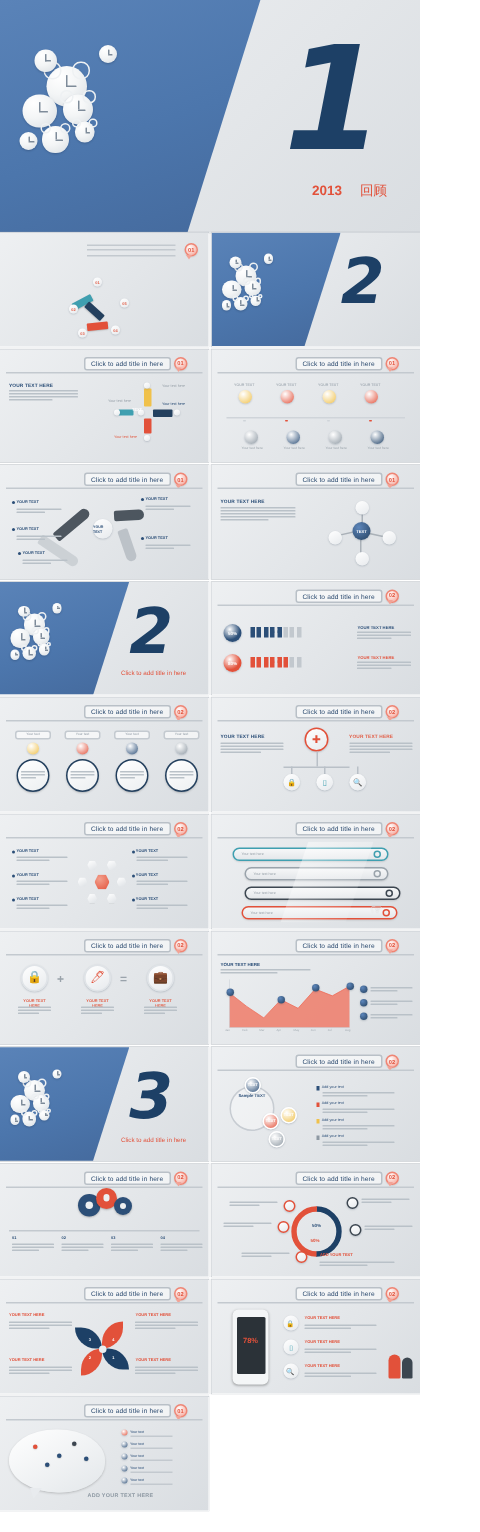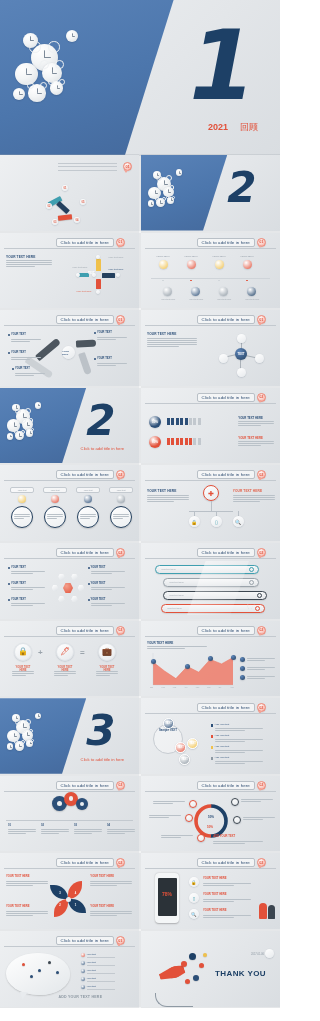--- a/index.html
+++ b/index.html
@@ -95,21 +95,21 @@
         <div class="clock" style="left: 1.35px; top: 66.15px; width: 12.15px; height: 12.15px;"></div>
         <div class="clock" style="left: 16.2px; top: 62.1px; width: 17.55px; height: 17.55px;"></div>
         <div class="bellring" style="left: 14.58px; top: 59.94px; width: 7.371px; height: 7.371px;"></div>
         <div class="bellring" style="left: 27.999px; top: 59.94px; width: 7.371px; height: 7.371px;"></div>
         <div class="clock" style="left: 37.8px; top: 59.4px; width: 13.5px; height: 13.5px;"></div>
         <div class="bellring" style="left: 36.18px; top: 57.24px; width: 5.67px; height: 5.67px;"></div>
         <div class="bellring" style="left: 47.25px; top: 57.24px; width: 5.67px; height: 5.67px;"></div>
         <div class="clock" style="left: 10.8px; top: 10.8px; width: 14.85px; height: 14.85px;"></div>
       </div>
       <div class="hero-num" style="right: 24px; top: 18px; font-size: 96px;">1</div>
-      <div class="hero-sub" style="right: 52px; top: 122px; font-size: 9px; font-weight: bold;">2021</div>
+      <div class="hero-sub" style="right: 52px; top: 122px; font-size: 9px; font-weight: bold;">2013</div>
       <div class="hero-sub" style="right: 22px; top: 121px; font-size: 9px; font-weight: normal;">回顾</div>
     </div>
     <div class="slide" style="left: 0px; top: 155px; width: 139px; height: 75.6px;">
       <div class="hdr-rule" style="left: 58.38px; top: 8px; width: 58.38px;"></div>
       <div class="hdr-rule" style="left: 58.38px; top: 11.4px; width: 58.38px;"></div>
       <div class="hdr-rule" style="left: 58.38px; top: 14.8px; width: 58.38px;"></div>
       <div class="badge" style="position: absolute; right: 7px; top: 7px;">01</div>
       <div class="bar" style="left: 48px; top: 44px; width: 14px; height: 5px; background: rgb(63, 159, 176); transform: rotate(-28deg); box-shadow: rgba(0, 0, 0, 0.2) 0px 0.5px 1px;"></div>
       <div class="bar" style="left: 56px; top: 50px; width: 14px; height: 5px; background: rgb(36, 64, 94); transform: rotate(42deg); box-shadow: rgba(0, 0, 0, 0.2) 0px 0.5px 1px;"></div>
       <div class="bar" style="left: 58px; top: 60px; width: 14px; height: 5px; background: rgb(226, 81, 58); transform: rotate(-6deg); box-shadow: rgba(0, 0, 0, 0.2) 0px 0.5px 1px;"></div>
@@ -822,27 +822,13 @@
       <div style="position: absolute; left: 86.62px; top: 38px; font-size: 2.4px; color: rgb(44, 79, 120); white-space: nowrap;">Your text</div>
       <div class="hdr-rule" style="left: 86.62px; top: 41.6px; width: 28px;"></div>
       <div class="circ" style="left: 80.62px; top: 46px; width: 4px; height: 4px; background: radial-gradient(circle at 35% 30%, rgb(255, 255, 255), rgb(44, 79, 120));"></div>
       <div style="position: absolute; left: 86.62px; top: 46px; font-size: 2.4px; color: rgb(44, 79, 120); white-space: nowrap;">Your text</div>
       <div class="hdr-rule" style="left: 86.62px; top: 49.6px; width: 28px;"></div>
       <div class="circ" style="left: 80.62px; top: 54px; width: 4px; height: 4px; background: radial-gradient(circle at 35% 30%, rgb(255, 255, 255), rgb(44, 79, 120));"></div>
       <div style="position: absolute; left: 86.62px; top: 54px; font-size: 2.4px; color: rgb(44, 79, 120); white-space: nowrap;">Your text</div>
       <div class="hdr-rule" style="left: 86.62px; top: 57.6px; width: 28px;"></div>
       <div style="position: absolute; left: 58.38px; top: 63.6px; font-size: 3.6px; font-weight: bold; color: rgb(142, 153, 163); letter-spacing: 0.2px;">ADD YOUR TEXT HERE</div>
     </div>
-    <div class="slide" style="left: 141px; top: 931px; width: 139px; height: 75.6px;">
-      <div style="position: absolute; left: 18px; top: 36px; width: 26px; height: 12px; background: rgb(226, 81, 58); clip-path: polygon(0px 28%, 62% 0px, 100% 20%, 100% 80%, 62% 100%, 0px 72%); transform: rotate(-18deg); box-shadow: rgba(0, 0, 0, 0.22) 0px 0.6px 1.4px;"></div>
-      <div style="position: absolute; left: 12px; top: 26px; width: 30px; height: 30px; border-radius: 50%; background: linear-gradient(150deg, rgb(255, 255, 255), rgb(230, 233, 236)); opacity: 0.9; z-index: -1;"></div>
-      <div style="position: absolute; left: 48px; top: 22px; width: 7px; height: 7px; border-radius: 50%; background: rgb(29, 64, 102); box-shadow: rgba(0, 0, 0, 0.2) 0px 0.4px 1px;"></div>
-      <div style="position: absolute; left: 40px; top: 30px; width: 6px; height: 6px; border-radius: 50%; background: rgb(226, 81, 58); box-shadow: rgba(0, 0, 0, 0.2) 0px 0.4px 1px;"></div>
-      <div style="position: absolute; left: 58px; top: 32px; width: 5px; height: 5px; border-radius: 50%; background: rgb(226, 81, 58); box-shadow: rgba(0, 0, 0, 0.2) 0px 0.4px 1px;"></div>
-      <div style="position: absolute; left: 52px; top: 44px; width: 6px; height: 6px; border-radius: 50%; background: rgb(44, 79, 120); box-shadow: rgba(0, 0, 0, 0.2) 0px 0.4px 1px;"></div>
-      <div style="position: absolute; left: 62px; top: 22px; width: 4px; height: 4px; border-radius: 50%; background: rgb(240, 193, 75); box-shadow: rgba(0, 0, 0, 0.2) 0px 0.4px 1px;"></div>
-      <div style="position: absolute; left: 44px; top: 48px; width: 5px; height: 5px; border-radius: 50%; background: rgb(226, 81, 58); box-shadow: rgba(0, 0, 0, 0.2) 0px 0.4px 1px;"></div>
-      <div style="position: absolute; left: 14px; top: 62px; width: 38px; height: 14px; border-bottom: 0.6px solid rgb(142, 153, 163); border-left: 0.6px solid rgb(142, 153, 163); border-radius: 0px 0px 0px 12px;"></div>
-      <div style="position: absolute; right: 16px; top: 22px; font-size: 2.6px; color: rgb(142, 153, 163);">2017.01.06</div>
-      <div class="circ" style="right: 6px; top: 18px; width: 9px; height: 9px;"></div>
-      <div style="position: absolute; right: 14px; top: 38px; font-size: 8px; font-weight: bold; color: rgb(29, 64, 102); letter-spacing: 0.4px;">THANK YOU</div>
-    </div>
   </div>
 
 </body></html>

